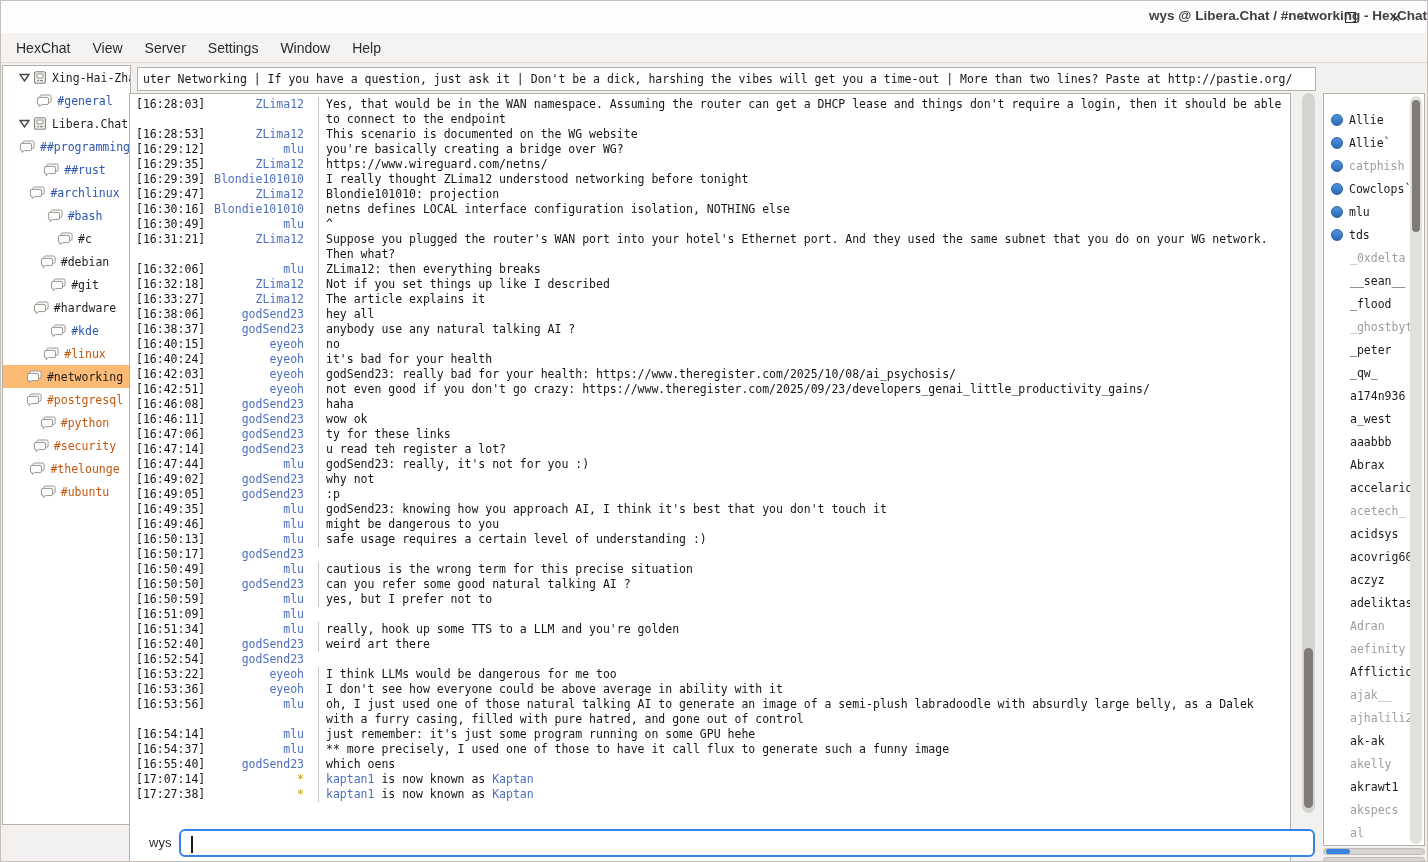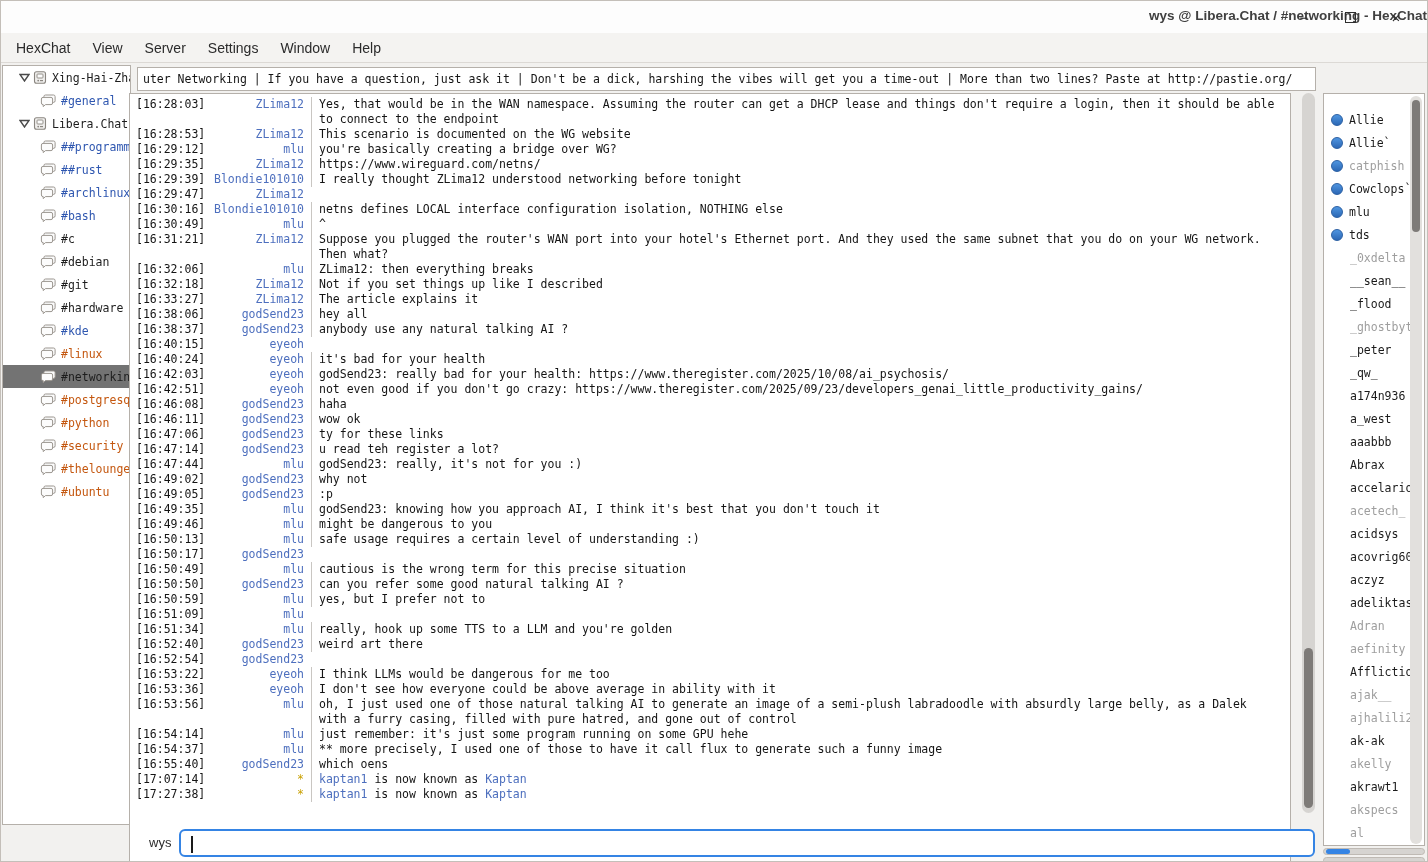--- a/index.html
+++ b/index.html
@@ -18,36 +18,36 @@
   .max-glyph { width:11px; height:11px; border:1.4px solid #2e2e2e; display:inline-block; }
   
   .menubar { position:absolute; left:0; top:32px; width:100%; height:30px; background:#f4f3f1; border-bottom:1px solid #dcd9d5; display:flex; align-items:center; padding-left:4px; }
   .menu-item { padding:5px 11px; font-size:14px; color:#2b2b2b; }
   
   .panel { position:absolute; background:#ffffff; border:1px solid #b5b0aa; }
   
   .tree { left:1px; top:64px; width:129px; height:760px; overflow:hidden; font-family:"DejaVu Sans Mono", monospace; font-size:11.5px; }
   .tree-row { position:relative; height:23px; display:flex; align-items:center; color:#1d1d1d; white-space:nowrap; overflow:hidden; }
   .tree-row.server { padding-left:15px; }
-  .tree-row.channel { padding-left:37px; }
-  .tree-row.selected { background:#737373; }
+  .tree-row.channel { padding-left:16px;justify-content:center; }
+  .tree-row.selected { background:#fdba74; }
   .tree-row .expander { width:13px; display:inline-flex; justify-content:center; margin-right:2px; flex:none; }
   .tree-row .ticon { margin-right:5px; flex:none; display:inline-flex; }
   .t-blue { color:var(--channel-blue); }
   .t-red { color:var(--channel-red); }
   .t-default { color:#1d1d1d; }
   
   .topicbar { left:136px; top:66px; width:1179px; height:24px; font-family:"DejaVu Sans Mono", monospace; font-size:11.5px; color:#141414; line-height:22px; padding:0 5px; white-space:nowrap; overflow:hidden; }
   
   .chatbox { left:128px; top:92px; width:1162px; height:851px; overflow:hidden; font-family:"DejaVu Sans Mono", monospace; font-size:11.5px; line-height:15px; color:#141414; padding:3px 16px 0 6px; }
   .chat-row { display:grid; grid-template-columns:72px 96px 966px; }
   .chat-row .time { color:#141414; white-space:pre; }
   .chat-row .nick { text-align:right; color:var(--nick-blue); white-space:pre; }
   .chat-row .nick.event { color:var(--event-yellow); }
-  .chat-row .msg { border-left:1px solid #c9c6c2; margin-left:7px; padding-left:7px; white-space:pre-wrap; word-wrap:break-word; width:966px; }
+  .chat-row .msg { border-left:1px solid #c9c6c2; margin-left:14px; padding-left:7px; white-space:pre-wrap; word-wrap:break-word; width:966px; }
   .seg-nicklink { color:var(--nick-blue); }
   
   .vscroll { position:absolute; background:#d6d4d1; border-radius:7px; }
   .vscroll .thumb { position:absolute; left:2px; width:9px; background:#7e7b78; border-radius:5px; }
   .chat-vscroll { left:1301px; top:92px; width:13px; height:720px; }
   
   .ul-header { left:1322px; top:66px; width:102px; height:24px; font-size:13px; color:#1a1a1a; line-height:22px; padding-left:6px; white-space:nowrap; overflow:hidden;margin-top:40px; }
   .userlist { left:1322px; top:92px; width:102px; height:753px; overflow:hidden; font-family:"DejaVu Sans Mono", monospace; font-size:11.5px; padding-top:14px; }
   .user-row { height:23px; display:flex; align-items:center; padding-left:7px; color:#1a1a1a; white-space:nowrap; }
   .user-row .dot { width:12px; height:12px; border-radius:50%; background:linear-gradient(180deg,#4f95e0,#2c68b5); border:1px solid #2a5fa3; margin-right:6px; flex:none; }
@@ -303,20 +303,21 @@
         <span class="msg">https://www.wireguard.com/netns/</span>
       </div>
       <div class="chat-row">
         <span class="time">[16:29:39]</span>
         <span class="nick">Blondie101010</span>
         <span class="msg">I really thought ZLima12 understood networking before tonight</span>
       </div>
       <div class="chat-row">
         <span class="time">[16:29:47]</span>
         <span class="nick">ZLima12</span>
+        <span class="msg">Blondie101010: projection</span>
       </div>
       <div class="chat-row">
         <span class="time">[16:30:16]</span>
         <span class="nick">Blondie101010</span>
         <span class="msg">netns defines LOCAL interface configuration isolation, NOTHING else</span>
       </div>
       <div class="chat-row">
         <span class="time">[16:30:49]</span>
         <span class="nick">mlu</span>
         <span class="msg">^</span>
@@ -347,20 +348,21 @@
         <span class="msg">hey all</span>
       </div>
       <div class="chat-row">
         <span class="time">[16:38:37]</span>
         <span class="nick">godSend23</span>
         <span class="msg">anybody use any natural talking AI ?</span>
       </div>
       <div class="chat-row">
         <span class="time">[16:40:15]</span>
         <span class="nick">eyeoh</span>
+        <span class="msg">no</span>
       </div>
       <div class="chat-row">
         <span class="time">[16:40:24]</span>
         <span class="nick">eyeoh</span>
         <span class="msg">it's bad for your health</span>
       </div>
       <div class="chat-row">
         <span class="time">[16:42:03]</span>
         <span class="nick">eyeoh</span>
         <span class="msg">godSend23: really bad for your health: https://www.theregister.com/2025/10/08/ai_psychosis/</span>

